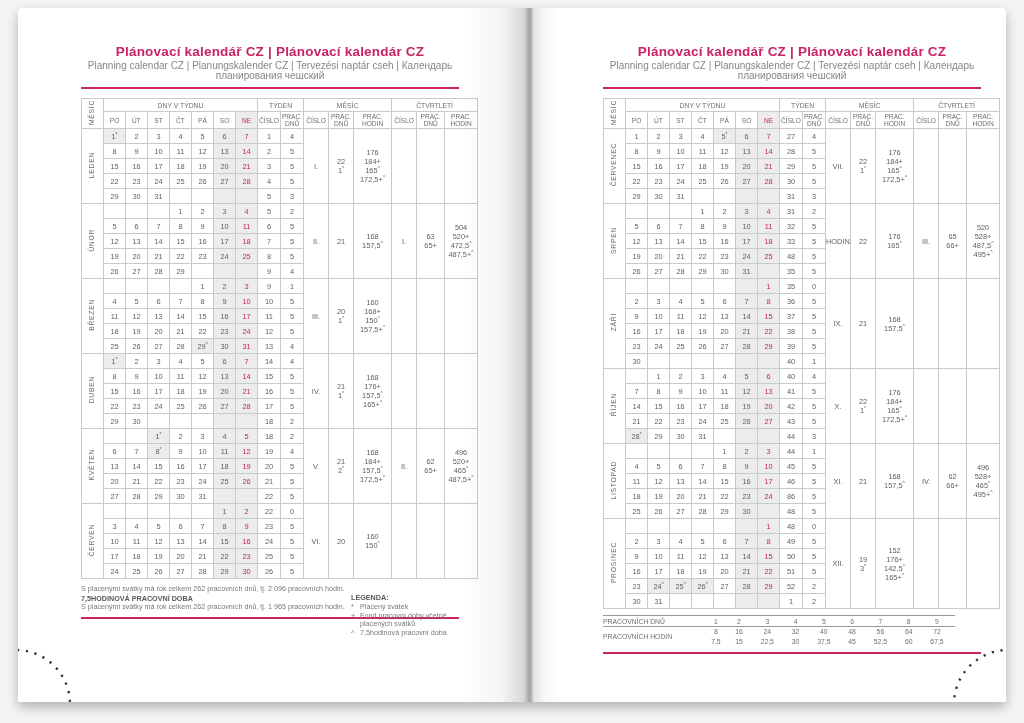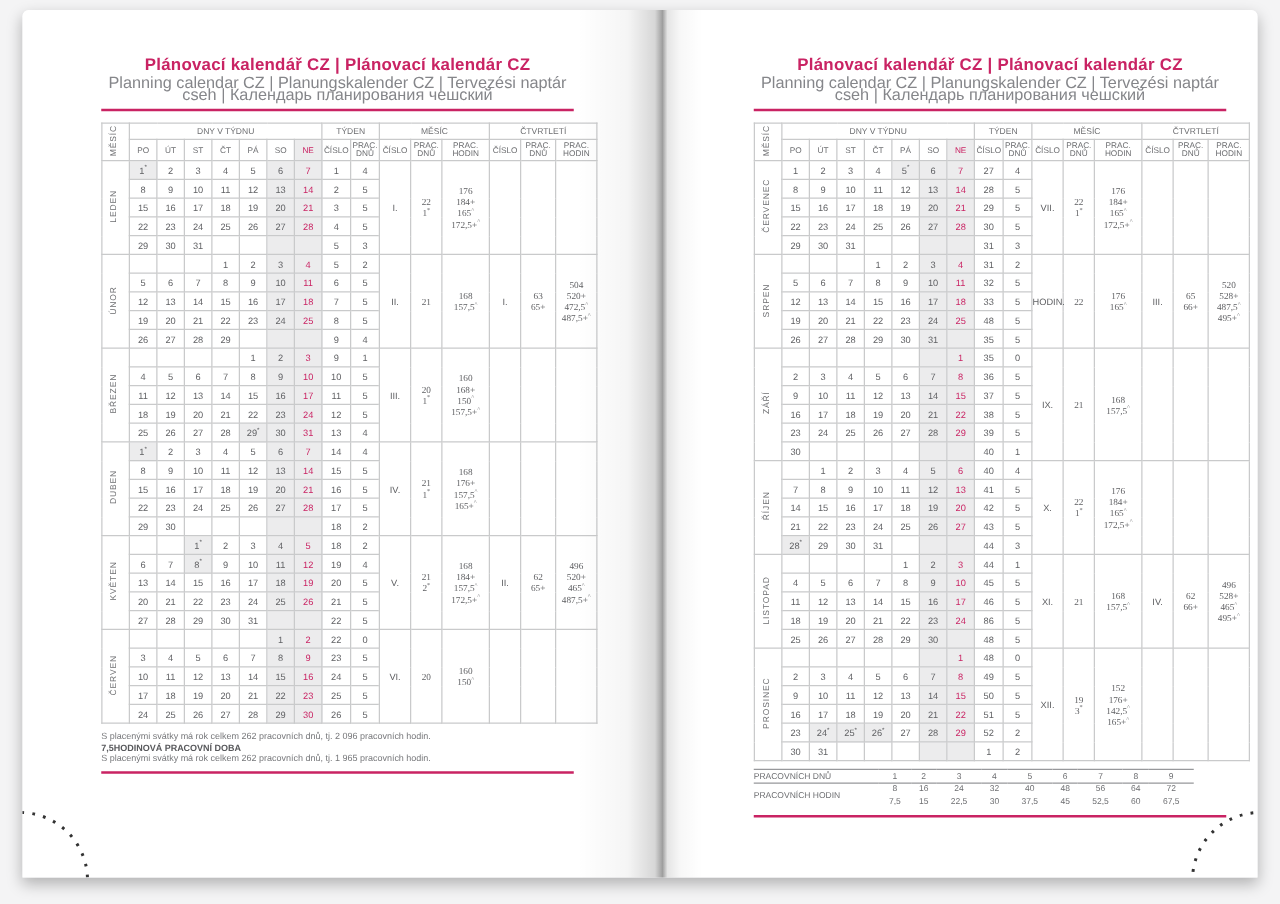--- a/index.html
+++ b/index.html
@@ -25,39 +25,39 @@
   .gutter{position:absolute;left:444px;top:0;width:100px;height:100%;pointer-events:none;
     background:linear-gradient(to right,rgba(0,0,0,0) 0%,rgba(0,0,0,0.04) 40%,
       rgba(0,0,0,0.16) 62%,rgba(0,0,0,0.38) 68%,rgba(0,0,0,0.10) 72%,
       rgba(0,0,0,0.03) 82%,rgba(0,0,0,0) 100%);}
   .content{position:absolute;top:0;width:396px;padding-left:18px;}
   .page-left .content{left:45px;}
   .page-right .content{left:73px;}
 
   .title{margin:36px 0 0 0;text-align:center;font-size:13.5px;line-height:15px;
     font-weight:bold;color:var(--pink);letter-spacing:0.2px;}
-  .subtitle{margin-top:2px;text-align:center;font-size:13px;line-height:10px;color:#85868a;}
+  .subtitle{margin-top:2px;text-align:center;font-size:10px;line-height:10px;color:#85868a;}
   .rule{height:2px;background:var(--pink);margin-top:6px;}
   .rule-b{height:2px;background:var(--pink);margin-top:5px;width:378px;}
 
   table.cal{margin-top:9px;border-collapse:collapse;table-layout:fixed;width:396px;
     border:1px solid var(--border-dark);}
   table.cal th,table.cal td{border:1px solid var(--border);padding:0;margin:0;
     text-align:center;vertical-align:middle;color:var(--txt);font-weight:normal;}
   table.cal thead tr.g th{height:13px;font-size:6.8px;color:#6d6e71;}
   table.cal thead tr.d th{height:17px;font-size:6.6px;line-height:7px;color:#6d6e71;}
   table.cal tbody td{height:15px;font-size:7.4px;}
   .sun{color:var(--pink)!important;font-weight:bold;}
   th.sun-h{color:var(--pink)!important;background:var(--shade);font-weight:bold;}
   .we{background:var(--shade);}
   .hol{background:var(--shade);}
   td.mname,th.mname{vertical-align:middle;}
   .vert{writing-mode:vertical-rl;transform:rotate(180deg);display:inline-block;
     font-size:6.8px;letter-spacing:0.7px;color:#6d6e71;line-height:1;}
-  td.multi{font-size:7px;line-height:9px;font-family:Liberation Serif, serif;}
+  td.multi{font-size:7px;line-height:9px;}
   sup{font-size:5px;vertical-align:super;line-height:0;}
 
   .foot-l{margin-top:6px;position:relative;font-size:7.2px;color:var(--txt-light);
     line-height:8.8px;}
   .foot-l .ft{font-weight:bold;color:#58595c;line-height:9.5px;}
   .foot-l .fl{white-space:nowrap;}
   .legend{position:absolute;left:270px;top:9px;font-size:7.2px;line-height:8.8px;}
   .legend .lt{font-weight:bold;color:#58595c;}
   .legend .li{display:flex;}
   .legend .sym{width:9px;flex:0 0 9px;}
@@ -500,20 +500,35 @@
               <td class="we sun">30</td>
               <td>26</td>
               <td>5</td>
             </tr>
           </tbody>
         </table>
       <div class="foot-l">
         <div class="fl">S placenými svátky má rok celkem 262 pracovních dnů, tj. 2 096 pracovních hodin.</div>
         <div class="ft">7,5HODINOVÁ PRACOVNÍ DOBA</div>
         <div class="fl">S placenými svátky má rok celkem 262 pracovních dnů, tj. 1 965 pracovních hodin.</div>
+        <div class="legend">
+          <div class="lt">LEGENDA:</div>
+          <div class="li">
+            <span class="sym">*</span>
+            <span>Placený svátek</span>
+          </div>
+          <div class="li">
+            <span class="sym">+</span>
+            <span>Fond pracovní doby včetně placených svátků</span>
+          </div>
+          <div class="li">
+            <span class="sym">^</span>
+            <span>7,5hodinová pracovní doba</span>
+          </div>
+        </div>
       </div>
       <div class="rule-b"></div>
     </div>
     <svg class="dots dots-l" width="70" height="70">
       <circle cx="0" cy="70" r="54" fill="none" stroke="#333333" stroke-width="2.4" stroke-dasharray="2.2 6.6"></circle>
     </svg>
   </div>
 
   <div class="page page-right">
     <div class="content">

